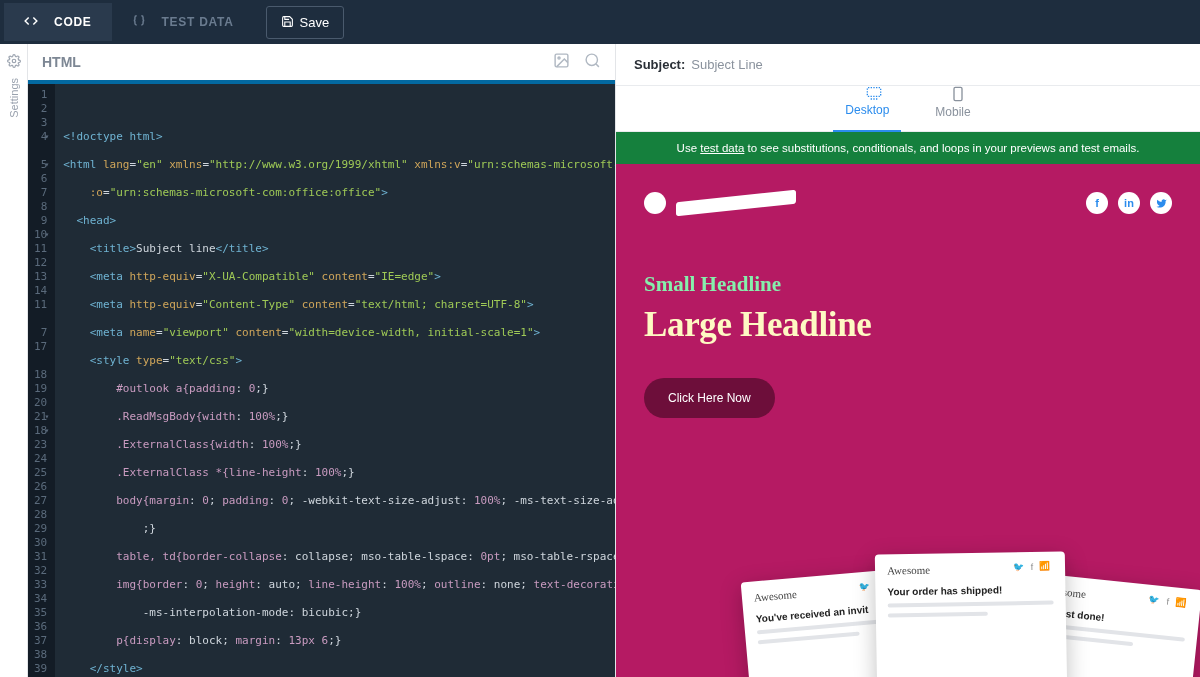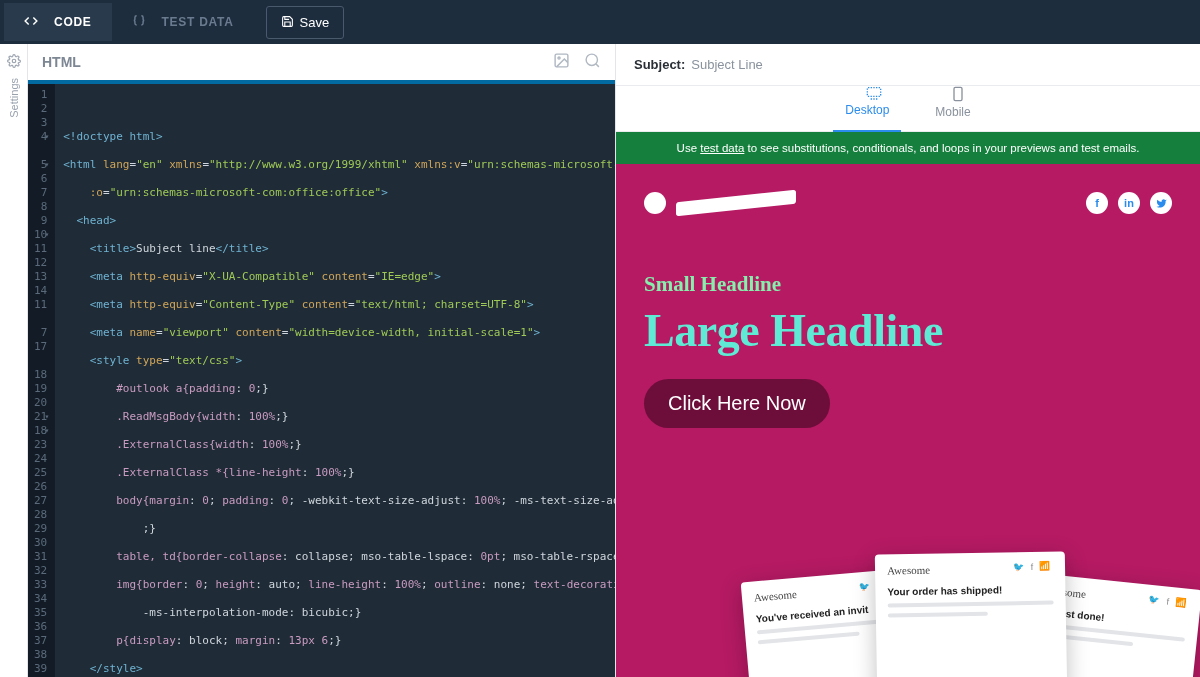--- a/index.html
+++ b/index.html
@@ -46,22 +46,22 @@
 .banner { background: #15803d; color: #fff; font-size: 11.5px; padding: 10px 30px; text-align: center; }
 .banner a { color: #fff; text-decoration: underline; }
 .email { flex: 1; background: #b51a63; position: relative; overflow: hidden; padding: 28px 28px 0; }
 .email-top { display: flex; align-items: center; justify-content: space-between; margin-bottom: 58px; }
 .logo { display: flex; align-items: center; }
 .logo .dot { width: 22px; height: 22px; border-radius: 50%; background: #fff; margin-right: 10px; }
 .logo .bolt { width: 120px; height: 14px; background: #fff; transform: skewY(-6deg); border-radius: 3px; }
 .soc { display: flex; gap: 10px; }
 .soc .c { width: 22px; height: 22px; border-radius: 50%; background: #fff; display: flex; align-items: center; justify-content: center; font: 700 11px/1 sans-serif; color: #2b8ced; }
 .smallh { color: #86efac; font-family: Georgia, "Times New Roman", serif; font-weight: 700; font-size: 21px; margin-bottom: 10px; }
-.bigh { color: #5eead4; font-family: Georgia, "Times New Roman", serif; font-weight: 800; font-size: 46px; line-height: 1.05; margin-bottom: 24px; letter-spacing: -0.01em; }
-.cta { display: inline-block; background: #6d0e3a; color: #fff; font-size: 20px; padding: 13px 24px; border-radius: 999px; cursor: pointer; }
+.bigh { color: #fef9c3; font-family: Georgia, "Times New Roman", serif; font-weight: 800; font-size: 35px; line-height: 1.05; margin-bottom: 34px; letter-spacing: -0.01em; }
+.cta { display: inline-block; background: #6d0e3a; color: #fff; font-size: 12px; padding: 13px 24px; border-radius: 999px; cursor: pointer; }
 .cards { position: absolute; bottom: -30px; right: 10px; left: 130px; height: 160px; }
 .card { position: absolute; background: #fff; border-radius: 4px; box-shadow: 0 6px 22px rgba(0,0,0,.25); padding: 10px 12px; font-size: 9px; color: #555; }
 .card .brand { font-family: cursive; font-size: 11px; color: #444; }
 .card .icons { float: right; color: #888; letter-spacing: 2px; font-size: 9px; }
 .card .h { font-weight: 700; color: #222; margin-top: 10px; font-size: 10px; }
 .card .line { height: 4px; background: #e2e4e8; margin-top: 6px; border-radius: 2px; }
 .c1 { width: 170px; height: 130px; left: 0; top: 28px; transform: rotate(-5deg); }
 .c2 { width: 190px; height: 140px; left: 130px; top: 6px; transform: rotate(-1deg); z-index: 2; }
 .c3 { width: 170px; height: 125px; left: 280px; top: 34px; transform: rotate(6deg); }
 </style>

